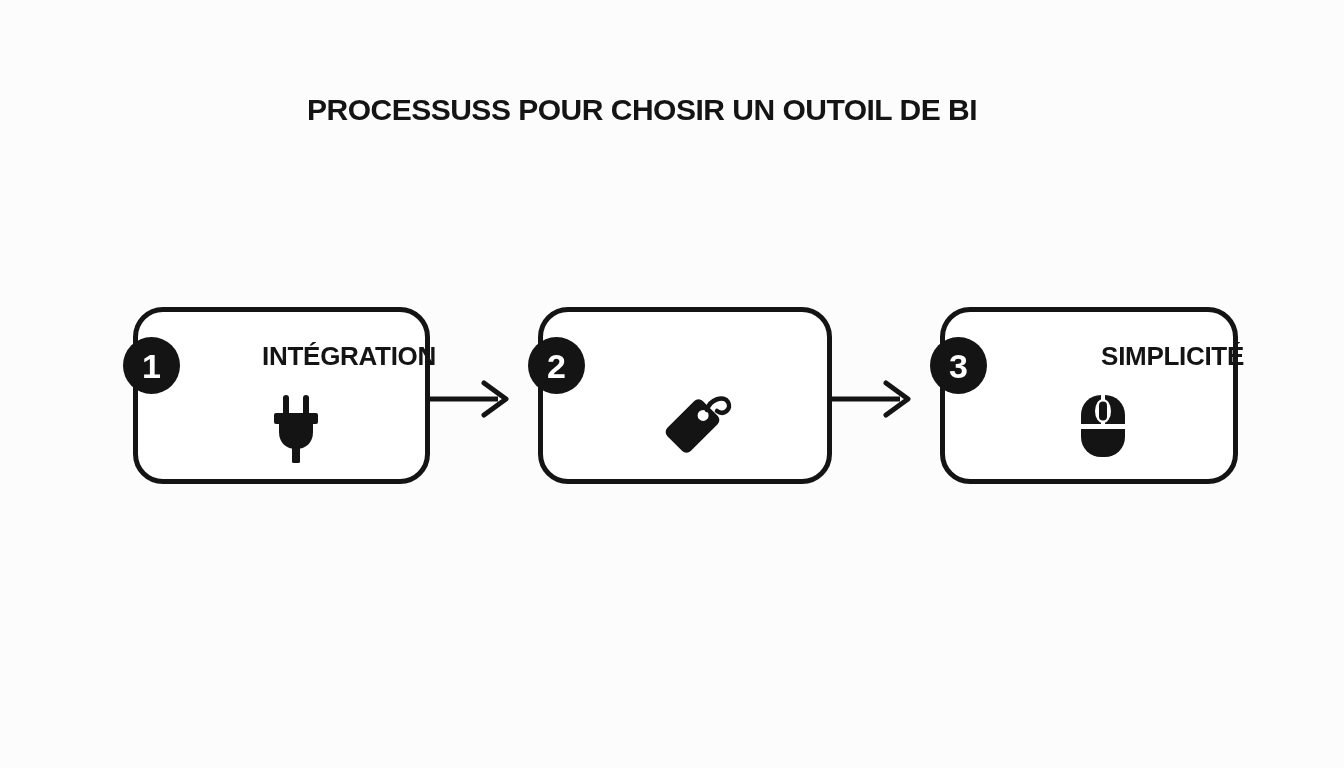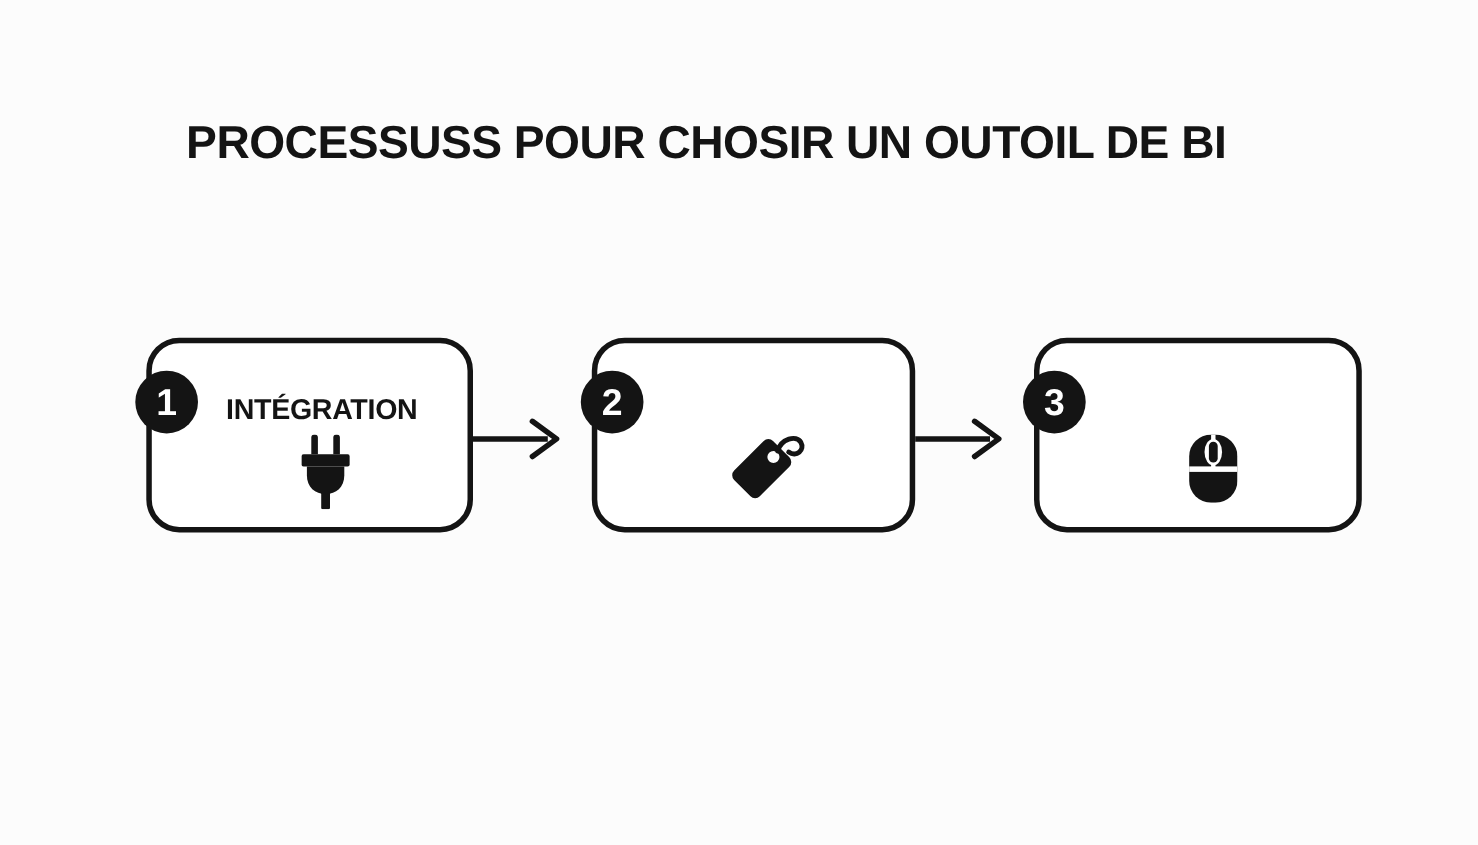--- a/index.html
+++ b/index.html
@@ -14,24 +14,24 @@
   body{
     width:1344px; height:768px;
     background:var(--background);
     font-family:"Liberation Sans", sans-serif;
     color:var(--ink);
     position:relative;
     overflow:hidden;
   }
   .title{
     position:absolute;
-    top:106px; left:642px;
+    top:93px; left:642px;
     transform:translateX(-50%);
     margin:0;
-    font-size:42px;
+    font-size:30px;
     font-weight:bold;
     letter-spacing:-0.5px;
     white-space:nowrap;
     color:var(--ink);
   }
   .step-box{
     position:absolute;
     top:307px;
     height:177px;
     background:var(--box-fill);
@@ -48,28 +48,27 @@
     border-radius:50%;
     background:var(--badge-fill);
     color:var(--badge-text);
     display:flex; align-items:center; justify-content:center;
     font-size:34px; font-weight:bold;
     line-height:1;
   }
   .box-label{
     position:absolute;
     top:29px; left:0; right:0;
-    text-align:center;
+    text-align:right;
     transform:translateX(11px);
     font-size:26px;
     font-weight:bold;
     letter-spacing:-0.3px;
     white-space:nowrap;
     color:var(--ink);
-    margin-top:16px;
   }
   .box-icon{
     position:absolute;
     top:83px; left:50%;
     transform:translateX(calc(-50% + 14px));
     line-height:0;
   }
   .box-icon svg .ink{ fill:var(--ink); }
   .box-icon svg .paper{ fill:var(--box-fill); }
   .box-icon svg .stroke-ink{ stroke:var(--ink); fill:none; }
@@ -125,20 +124,21 @@
 
   <svg class="arrow" id="arrow-2" viewBox="0 0 88 40" aria-hidden="true">
     <path d="M2 20 H70" stroke-width="5"></path>
     <path d="M56 4 L78 20 L56 36" stroke-width="5" stroke-linecap="round" stroke-linejoin="round"></path>
   </svg>
 
   <section class="step-box" id="step-3">
     <div class="badge">
       <span>3</span>
     </div>
+    <div class="box-label">SIMPLICITÉ</div>
     <div class="box-icon">
       <svg width="44" height="62" viewBox="0 0 44 62" aria-hidden="true">
         <rect class="ink" x="0" y="0" width="44" height="62" rx="20"></rect>
         <rect class="paper" x="20" y="0" width="4" height="31"></rect>
         <rect class="paper" x="0" y="29" width="44" height="5"></rect>
         <ellipse class="paper" cx="22" cy="16" rx="8" ry="12"></ellipse>
         <rect class="ink" x="18" y="6.5" width="8" height="19" rx="4"></rect>
       </svg>
     </div>
   </section>

